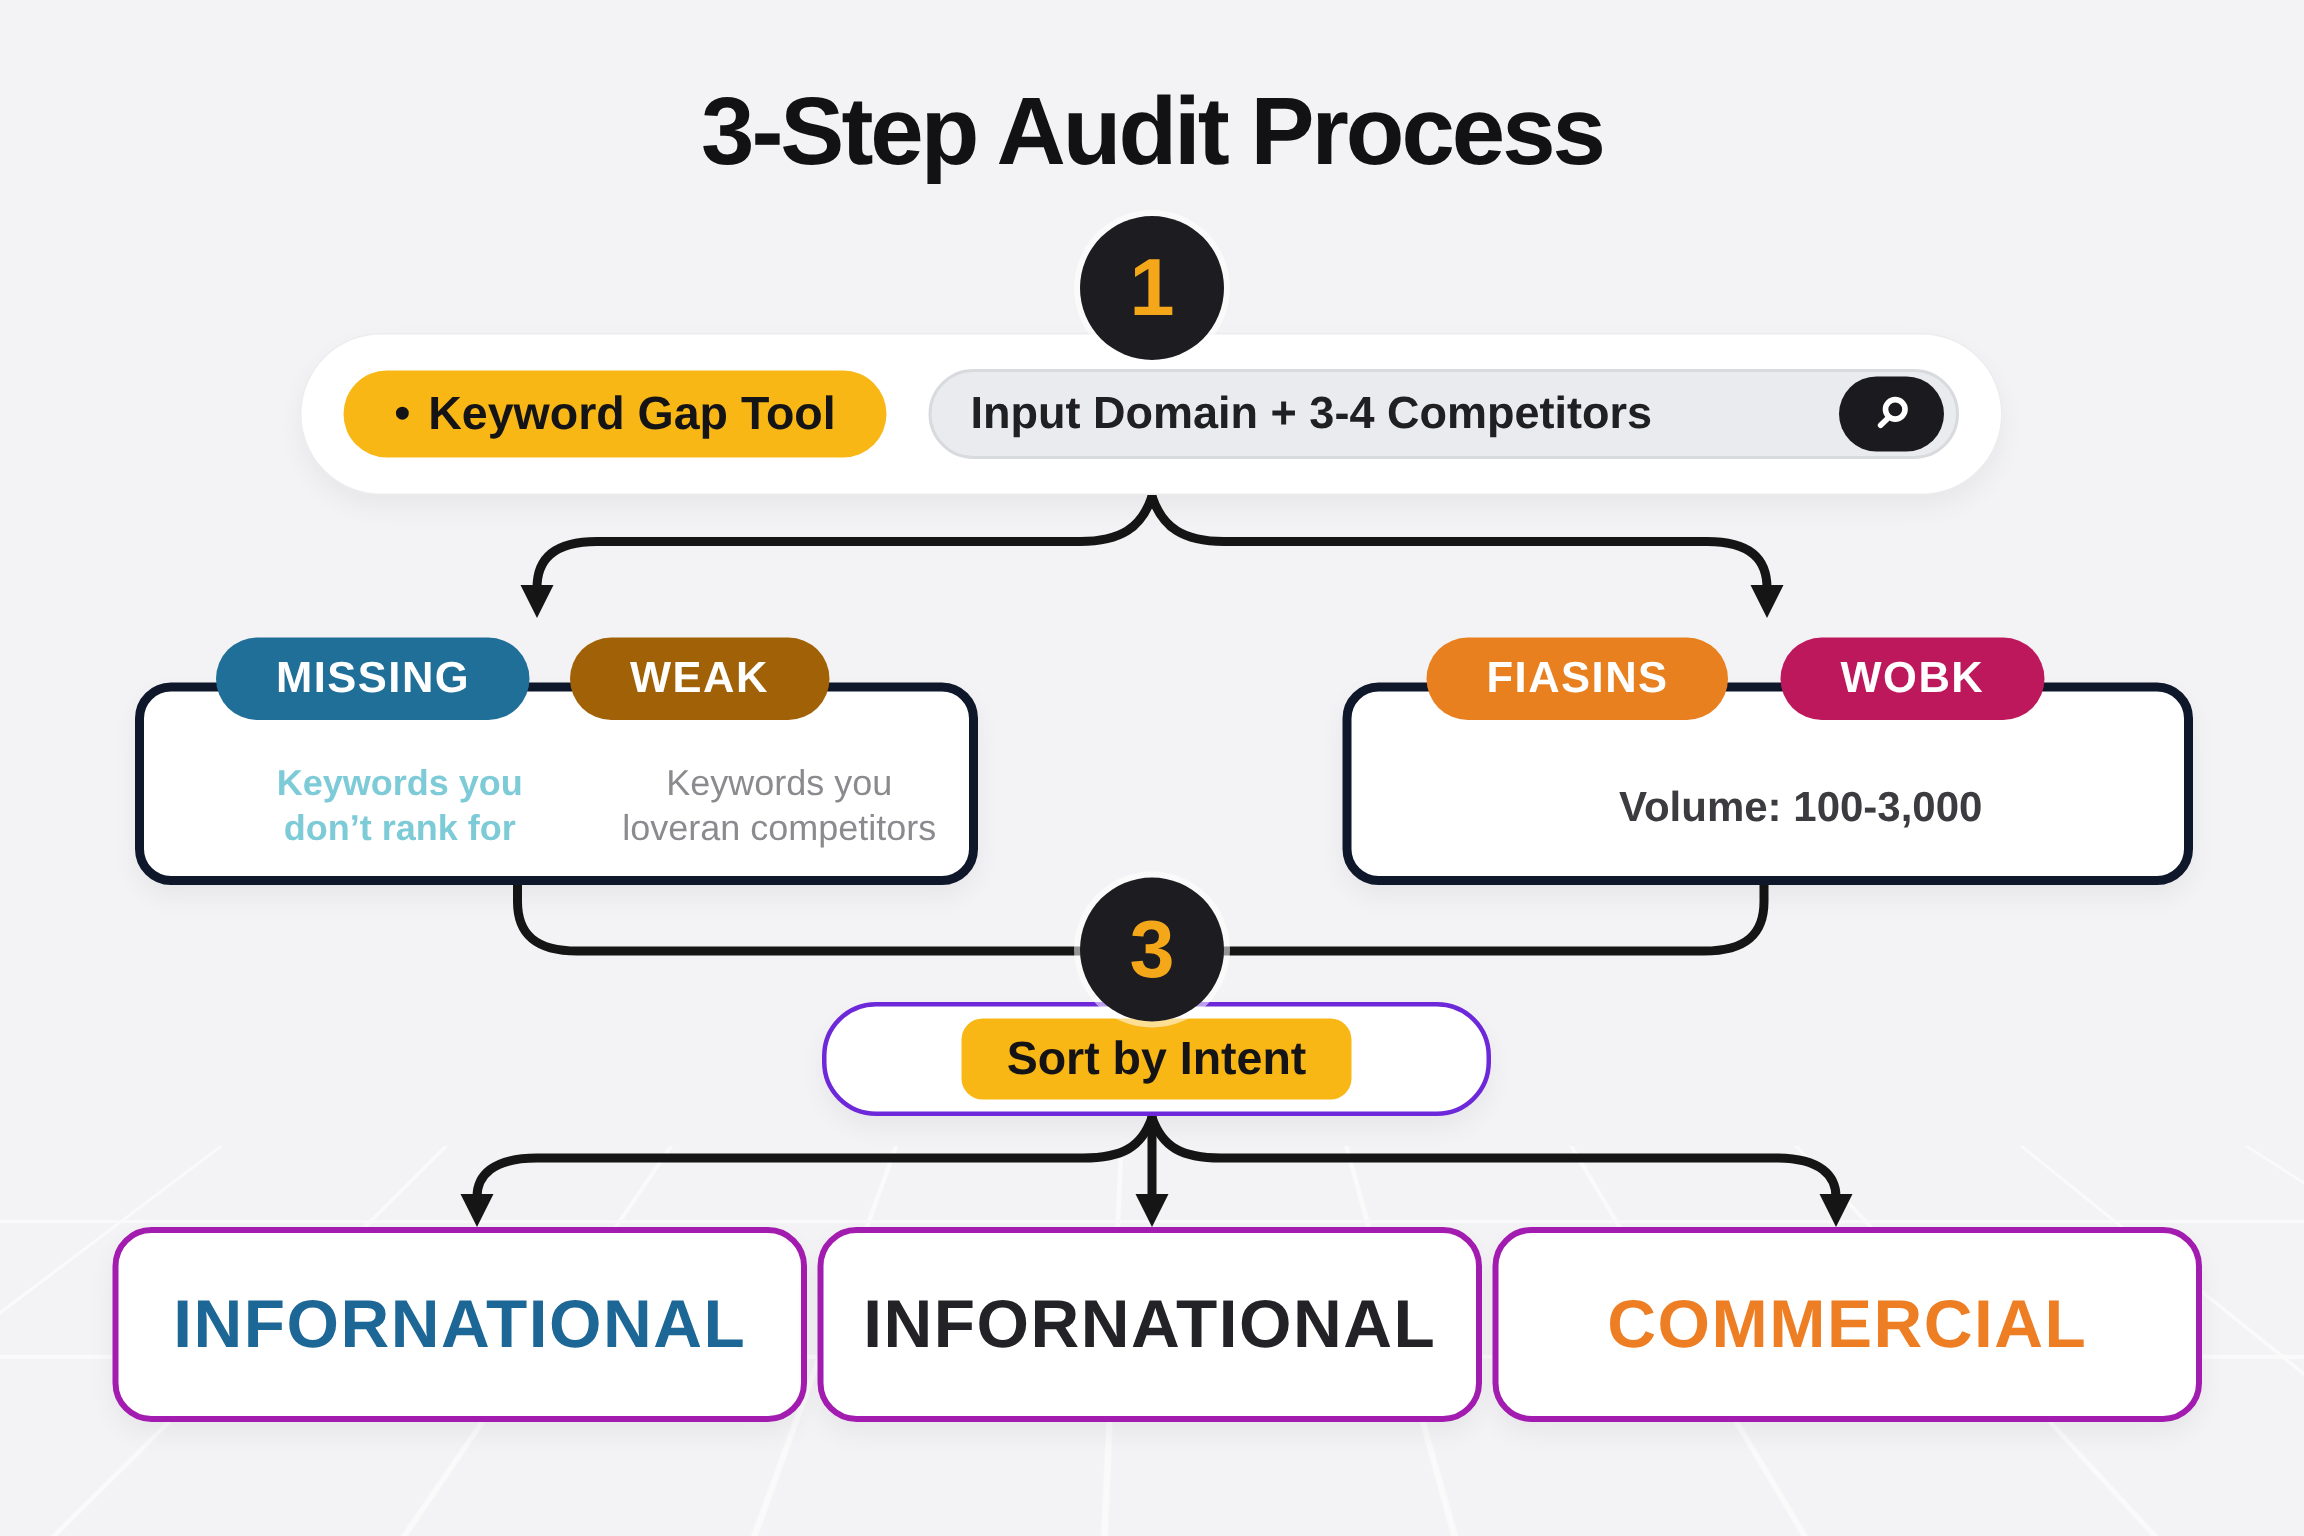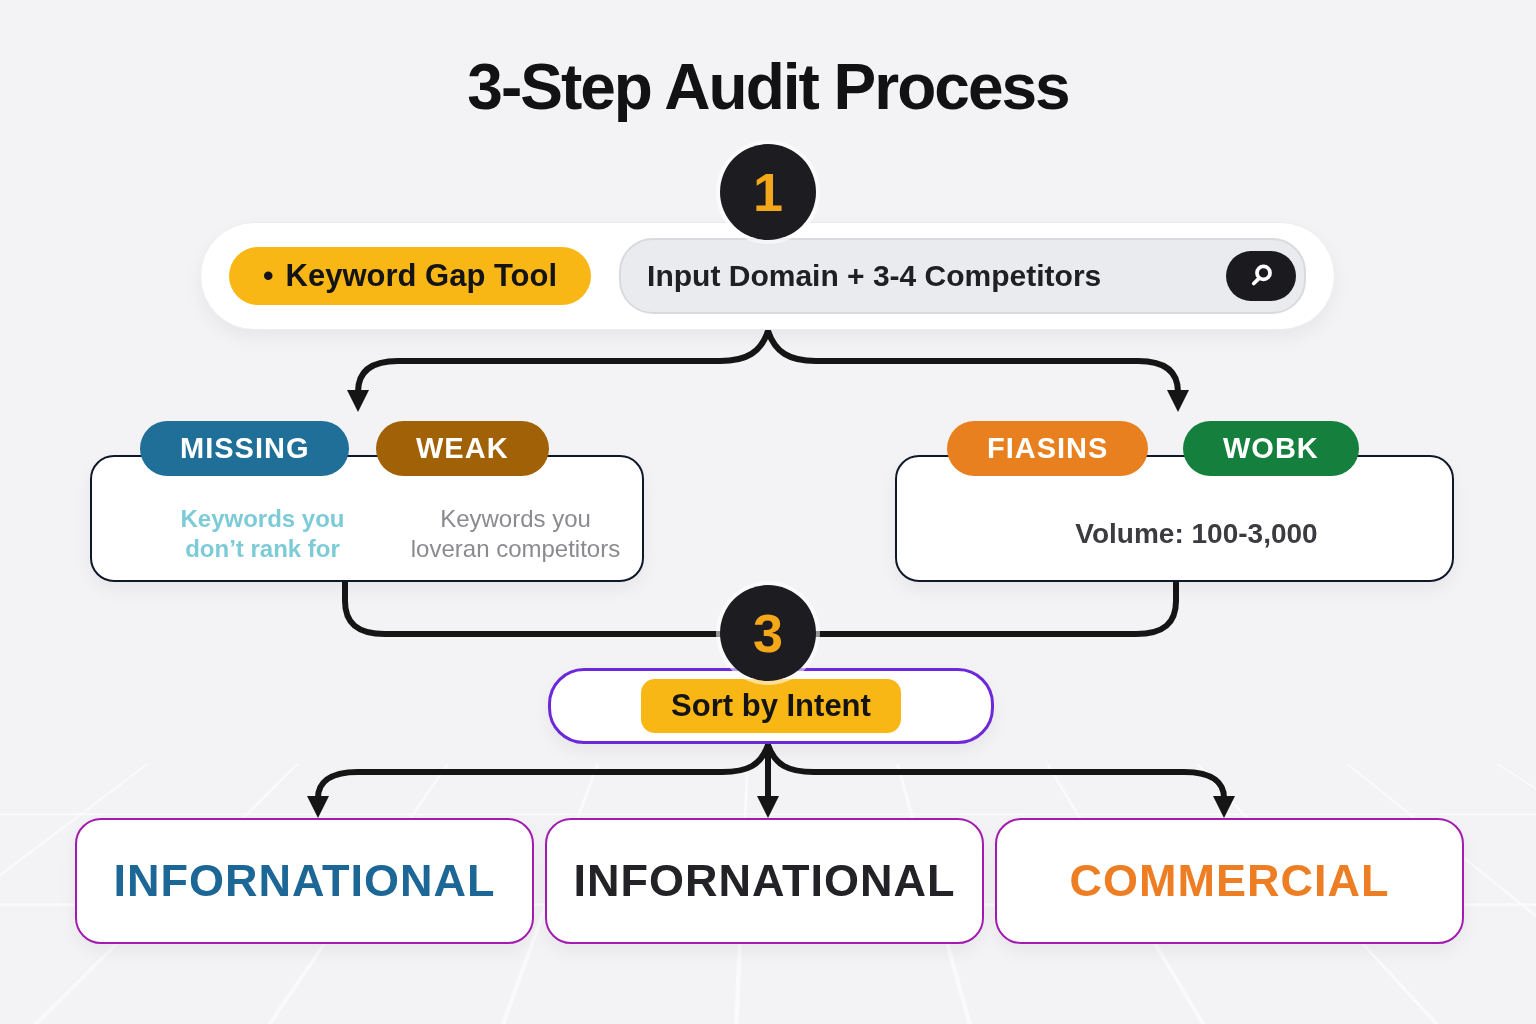--- a/index.html
+++ b/index.html
@@ -33,32 +33,32 @@
     background:#ffffff;border-radius:56px;border:1px solid #ececee;
     box-shadow:0 8px 18px rgba(0,0,0,.05);
     display:flex;align-items:center;padding:0 28px;box-sizing:border-box;gap:28px;
   }
   .tool-pill{
     height:58px;border-radius:30px;display:flex;align-items:center;gap:12px;
     padding:0 34px;font-size:31px;font-weight:800;color:#141416;white-space:nowrap;
   }
   .tool-bullet{font-size:30px;font-weight:800;}
   .input-pill{
-    flex:1;height:76px;border-radius:34px;background:#e9ebee;border:2px solid #d8dadd;
+    flex:1;height:60px;border-radius:34px;background:#e9ebee;border:2px solid #d8dadd;
     display:flex;align-items:center;box-sizing:border-box;padding:0 8px 0 26px;
     font-size:30px;font-weight:600;color:#202023;white-space:nowrap;
   }
   .input-pill .label{flex:1;}
   .input-btn{
     width:70px;height:50px;border-radius:26px;background:#1b1b1f;border:none;
     display:flex;align-items:center;justify-content:center;cursor:pointer;
   }
   .gap-card{
     position:absolute;z-index:2;background:#ffffff;border-radius:24px;
-    border:2px solid #0f172a;box-shadow:0 8px 18px rgba(0,0,0,.05);
+    border:6px solid #0f172a;box-shadow:0 8px 18px rgba(0,0,0,.05);
   }
   .gap-card.left{left:90px;top:455px;width:550px;height:123px;}
   .gap-card.right{left:895px;top:455px;width:555px;height:123px;}
   .badge{
     position:absolute;top:-36px;height:55px;border-radius:28px;z-index:3;
     display:flex;align-items:center;padding:0 40px;
     color:#ffffff;font-size:29px;font-weight:800;letter-spacing:1px;white-space:nowrap;
   }
   .gap-card.left .badge.b0{left:48px;}
   .gap-card.left .badge.b1{left:284px;}
@@ -76,21 +76,21 @@
     position:absolute;left:548px;top:668px;width:440px;height:70px;z-index:2;
     background:#ffffff;border-radius:36px;border:3px solid #6d28d9;
     box-shadow:0 8px 18px rgba(0,0,0,.05);
     display:flex;align-items:center;justify-content:center;
   }
   .sort-inner{
     padding:9px 30px;border-radius:14px;font-size:31px;font-weight:800;color:#141416;white-space:nowrap;
   }
   .intent-card{
     position:absolute;top:818px;height:122px;z-index:2;background:#ffffff;border-radius:26px;
-    border:2px solid #a21caf;box-shadow:0 8px 18px rgba(0,0,0,.05);
+    border:4px solid #a21caf;box-shadow:0 8px 18px rgba(0,0,0,.05);
     display:flex;align-items:center;justify-content:center;
     font-size:45px;font-weight:800;letter-spacing:1px;white-space:nowrap;
   }
   .intent-0{left:75px;width:455px;}
   .intent-1{left:545px;width:435px;}
   .intent-2{left:995px;width:465px;}
 </style>
 </head>
 <body>
 
@@ -148,21 +148,21 @@
   <div class="badge b0" style="background-color: rgb(32, 111, 153);">MISSING</div>
   <div class="badge b1" style="background-color: #a16207;">WEAK</div>
   <div class="content">
     <div class="col c0" style="color: rgb(126, 203, 216);">Keywords you don’t rank for</div>
     <div class="col c1" style="color: rgb(139, 139, 143);">Keywords you loveran competitors</div>
   </div>
 </div>
 
 <div class="gap-card right">
   <div class="badge b0" style="background-color: rgb(232, 128, 31);">FIASINS</div>
-  <div class="badge b1" style="background-color: #15803d;">WOBK</div>
+  <div class="badge b1" style="background-color: #be185d;">WOBK</div>
   <div class="content">
     <div class="metrics">
       <div>Volume: 100-3,000</div>
     </div>
   </div>
 </div>
 
 <div class="step-circle circle-3">
   <span>3</span>
 </div>

